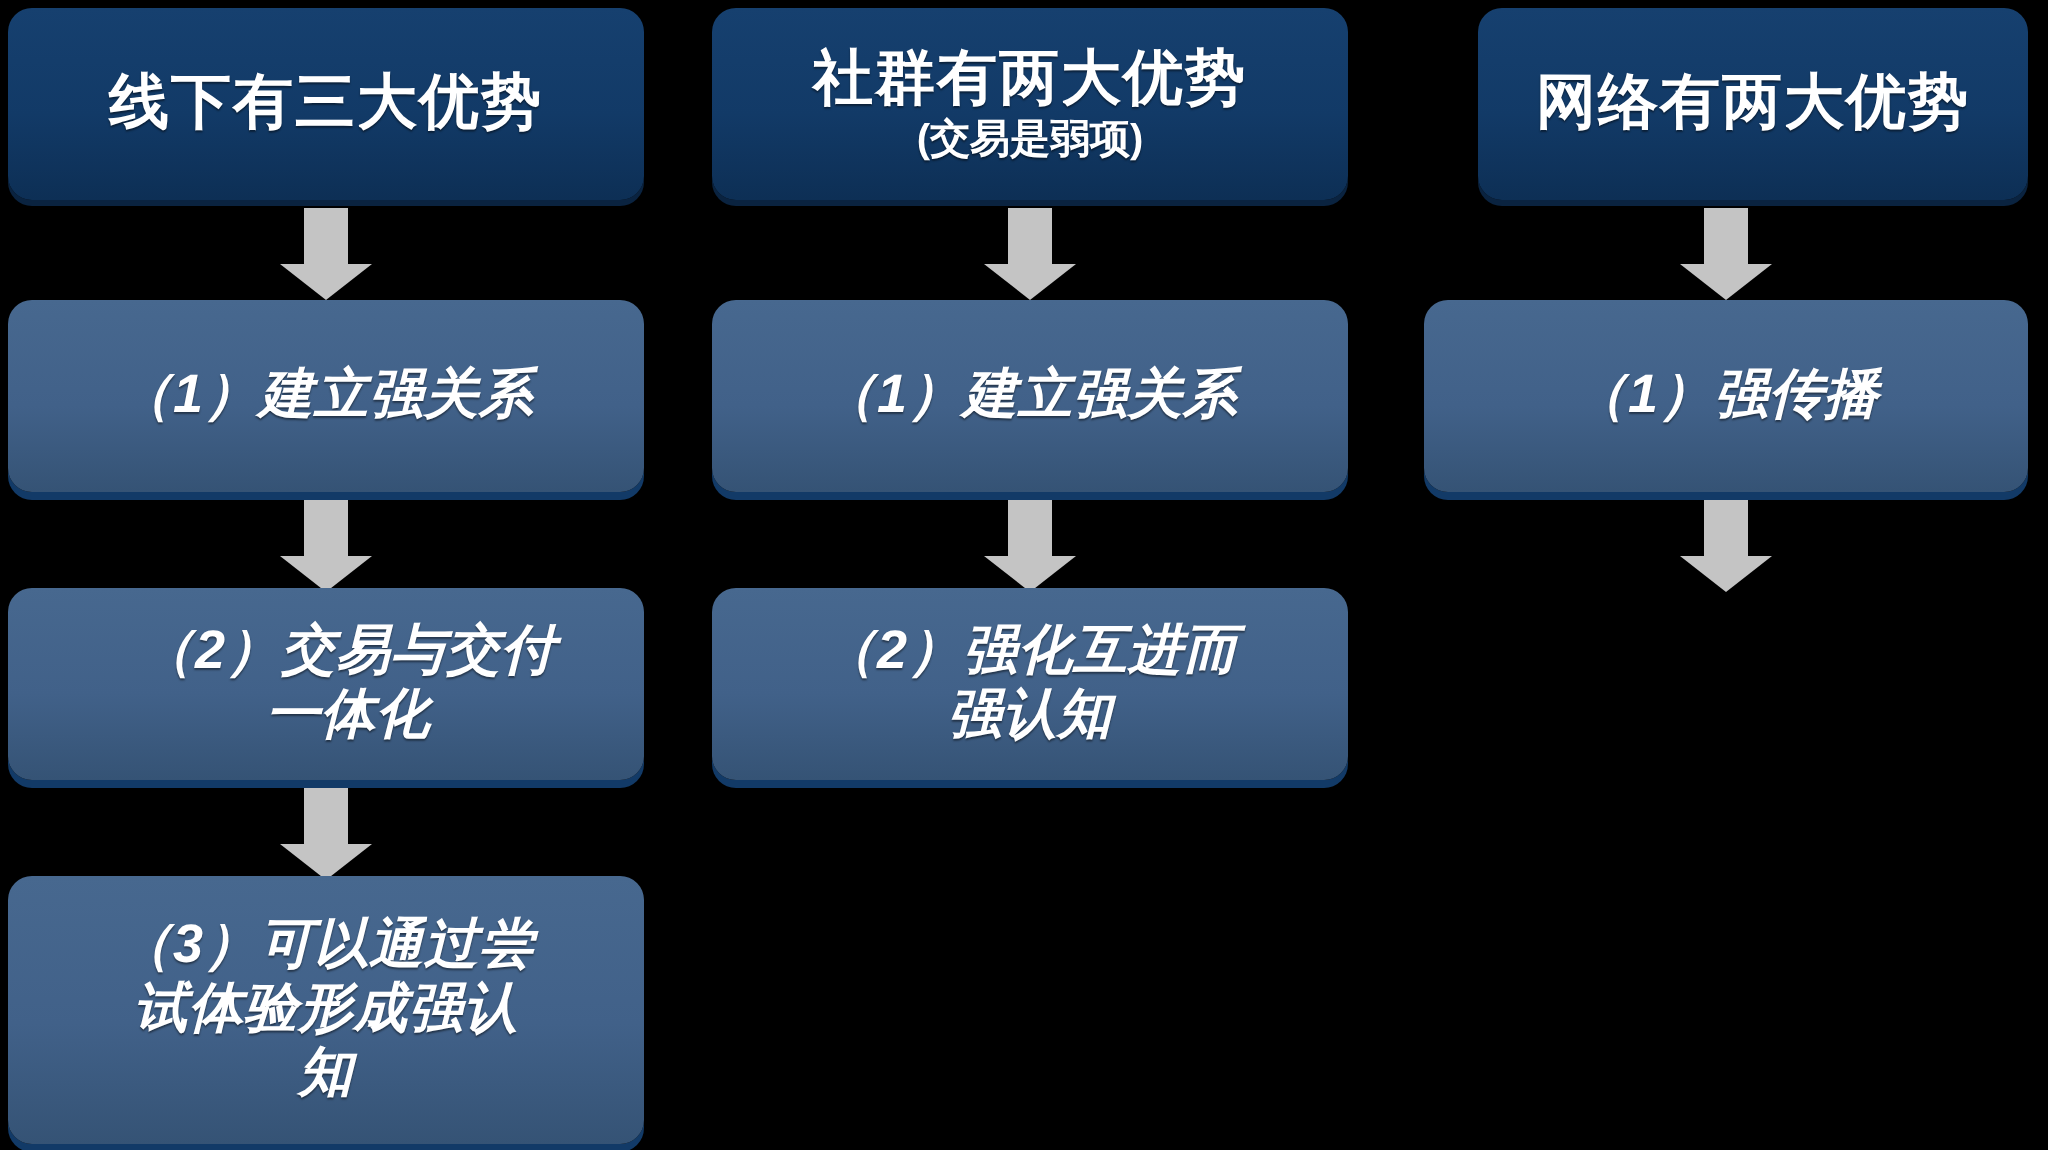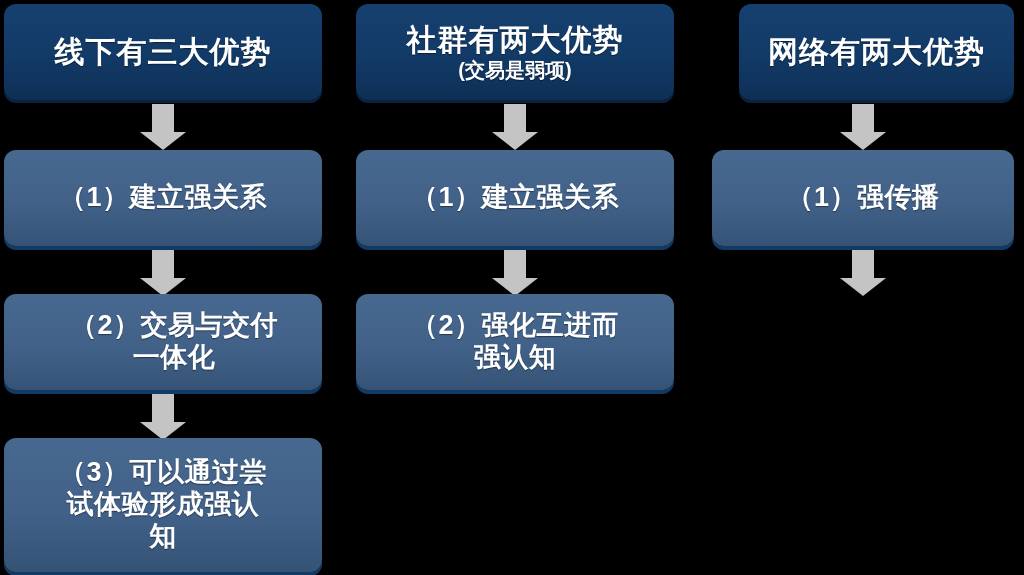--- a/index.html
+++ b/index.html
@@ -71,20 +71,21 @@
     font-size: 20px;
     font-weight: bold;
     letter-spacing: 0px;
     margin-top: 2px;
     white-space: nowrap;
   }
   .step-text {
     font-size: 27px;
     font-weight: bold;
     letter-spacing: 0.5px;
+    font-style: italic;
   }
   .step-text.narrow {
     max-width: 218px;
   }
   .step-text.narrower {
     max-width: 210px;
   }
 
   
   .arrow {

